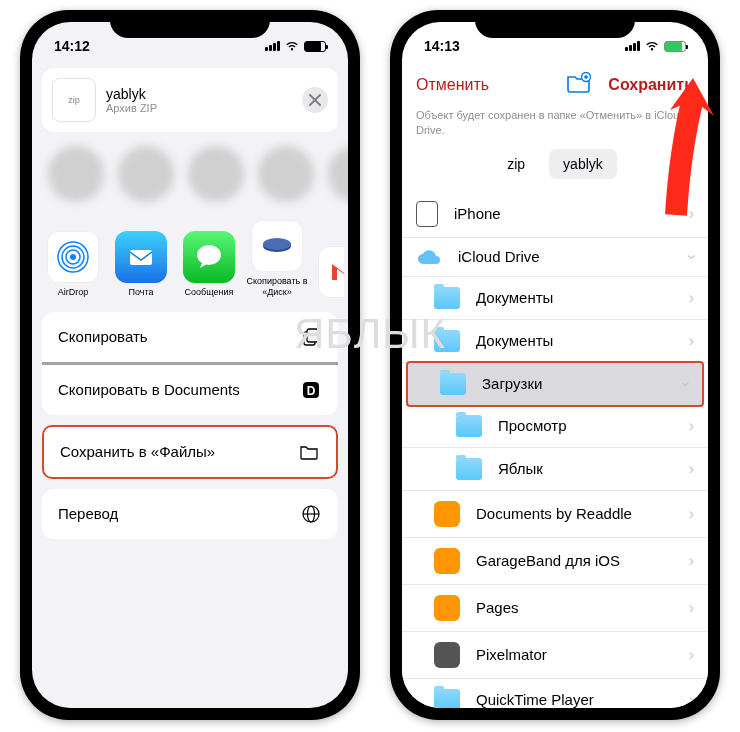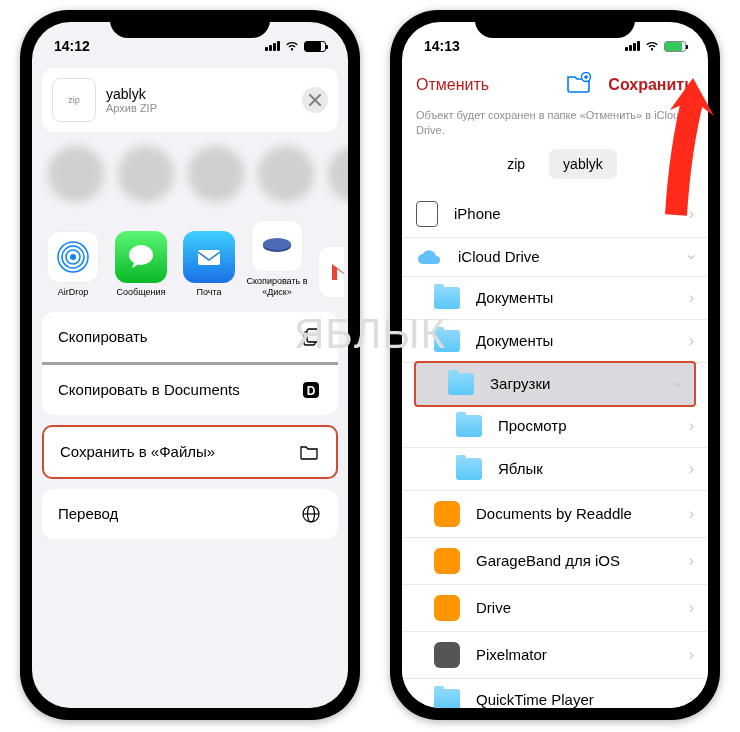--- a/index.html
+++ b/index.html
@@ -52,21 +52,21 @@
 .nav-btn-bold{font-weight:600}
 .nav-center{display:flex;align-items:center;gap:16px}
 .hint{font-size:11px;color:#8e8e93;padding:0 14px 10px;line-height:1.4}
 .crumb-row{display:flex;gap:10px;padding:0 0 12px;justify-content:center}
 .crumb{padding:7px 14px;border-radius:7px;font-size:14px}
 .crumb-grey{background:#eeeef0}
 .folder-list{background:#fff}
 .folder-row{display:flex;align-items:center;padding:10px 14px;gap:16px;border-bottom:.5px solid #e8e8e8;font-size:15px}
 .folder-row.indent-1{padding-left:32px}
 .folder-row.indent-2{padding-left:54px}
-.folder-row.selected{background:#d9d9de;border:2px solid #d34b2f;margin:-2px 12px;border-radius:4px}
+.folder-row.selected{background:#d9d9de;border:2px solid #d34b2f;margin:-2px 4px;border-radius:4px}
 .folder-icon{width:26px;height:22px;flex-shrink:0}
 .folder-icon.blue{background:linear-gradient(#8fd9fb,#5ac8fa);border-radius:3px;position:relative}
 .folder-icon.blue::before{content:'';position:absolute;top:-3px;left:0;width:10px;height:4px;background:#8fd9fb;border-radius:2px 2px 0 0}
 .app-sq{width:26px;height:26px;border-radius:6px;flex-shrink:0}
 .chev{color:#c7c7cc;font-size:16px;margin-left:auto}
 .chev-down{transform:rotate(90deg);display:inline-block}
 .phone-dev{width:22px;height:26px;border:1.5px solid #555;border-radius:4px;position:relative}
 .cloud-icon{width:26px;height:18px}
 .watermark{position:absolute;top:310px;left:50%;transform:translateX(-50%);font-size:42px;color:#ddd;font-weight:300;z-index:200;letter-spacing:1px;pointer-events:none}
 .arrow-overlay{position:absolute;top:60px;right:-8px;width:90px;height:150px;z-index:150;pointer-events:none}
@@ -126,36 +126,36 @@
         <svg viewBox="0 0 36 36">
                 <circle cx="18" cy="18" r="3" fill="#0a84ff"></circle>
                 <circle cx="18" cy="18" r="7" stroke="#0a84ff" stroke-width="1.5" fill="none"></circle>
                 <circle cx="18" cy="18" r="11" stroke="#0a84ff" stroke-width="1.5" fill="none"></circle>
                 <circle cx="18" cy="18" r="15" stroke="#0a84ff" stroke-width="1.5" fill="none"></circle>
               </svg>
       </div>
       <div class="app-label">AirDrop</div>
     </div>
     <div class="app-item">
+      <div class="app-icon mail">
+        <svg width="34" height="34" viewBox="0 0 34 34">
+                <rect x="6" y="10" width="22" height="15" rx="2" fill="#fff"></rect>
+                <path d="M6 12l11 8 11-8" stroke="#1e7bd8" stroke-width="1.5" fill="none"></path>
+              </svg>
+      </div>
+      <div class="app-label">Почта</div>
+    </div>
+    <div class="app-item">
       <div class="app-icon messages">
         <svg width="34" height="34" viewBox="0 0 34 34">
                 <ellipse cx="17" cy="15" rx="12" ry="10" fill="#fff"></ellipse>
                 <path d="M10 23l-2 5 7-4" fill="#fff"></path>
               </svg>
       </div>
       <div class="app-label">Сообщения</div>
-    </div>
-    <div class="app-item">
-      <div class="app-icon mail">
-        <svg width="34" height="34" viewBox="0 0 34 34">
-                <rect x="6" y="10" width="22" height="15" rx="2" fill="#fff"></rect>
-                <path d="M6 12l11 8 11-8" stroke="#1e7bd8" stroke-width="1.5" fill="none"></path>
-              </svg>
-      </div>
-      <div class="app-label">Почта</div>
     </div>
     <div class="app-item">
       <div class="app-icon disk">
         <svg width="36" height="36" viewBox="0 0 36 36">
                 <ellipse cx="18" cy="18" rx="14" ry="6" fill="#2d4a8a"></ellipse>
                 <ellipse cx="18" cy="16" rx="14" ry="6" fill="#4a6db5"></ellipse>
               </svg>
       </div>
       <div class="app-label">Скопировать в «Диск»</div>
     </div>
@@ -305,21 +305,21 @@
             <span>Documents by Readdle</span>
             <span class="chev">›</span>
           </div>
           <div class="folder-row indent-1">
             <div class="app-sq" style="background:#ff9500"></div>
             <span>GarageBand для iOS</span>
             <span class="chev">›</span>
           </div>
           <div class="folder-row indent-1">
             <div class="app-sq" style="background:#ff9500"></div>
-            <span>Drive</span>
+            <span>Pages</span>
             <span class="chev">›</span>
           </div>
           <div class="folder-row indent-1">
             <div class="app-sq" style="background:#555"></div>
             <span>Pixelmator</span>
             <span class="chev">›</span>
           </div>
           <div class="folder-row indent-1">
             <div class="folder-icon blue"></div>
             <span>QuickTime Player</span>

